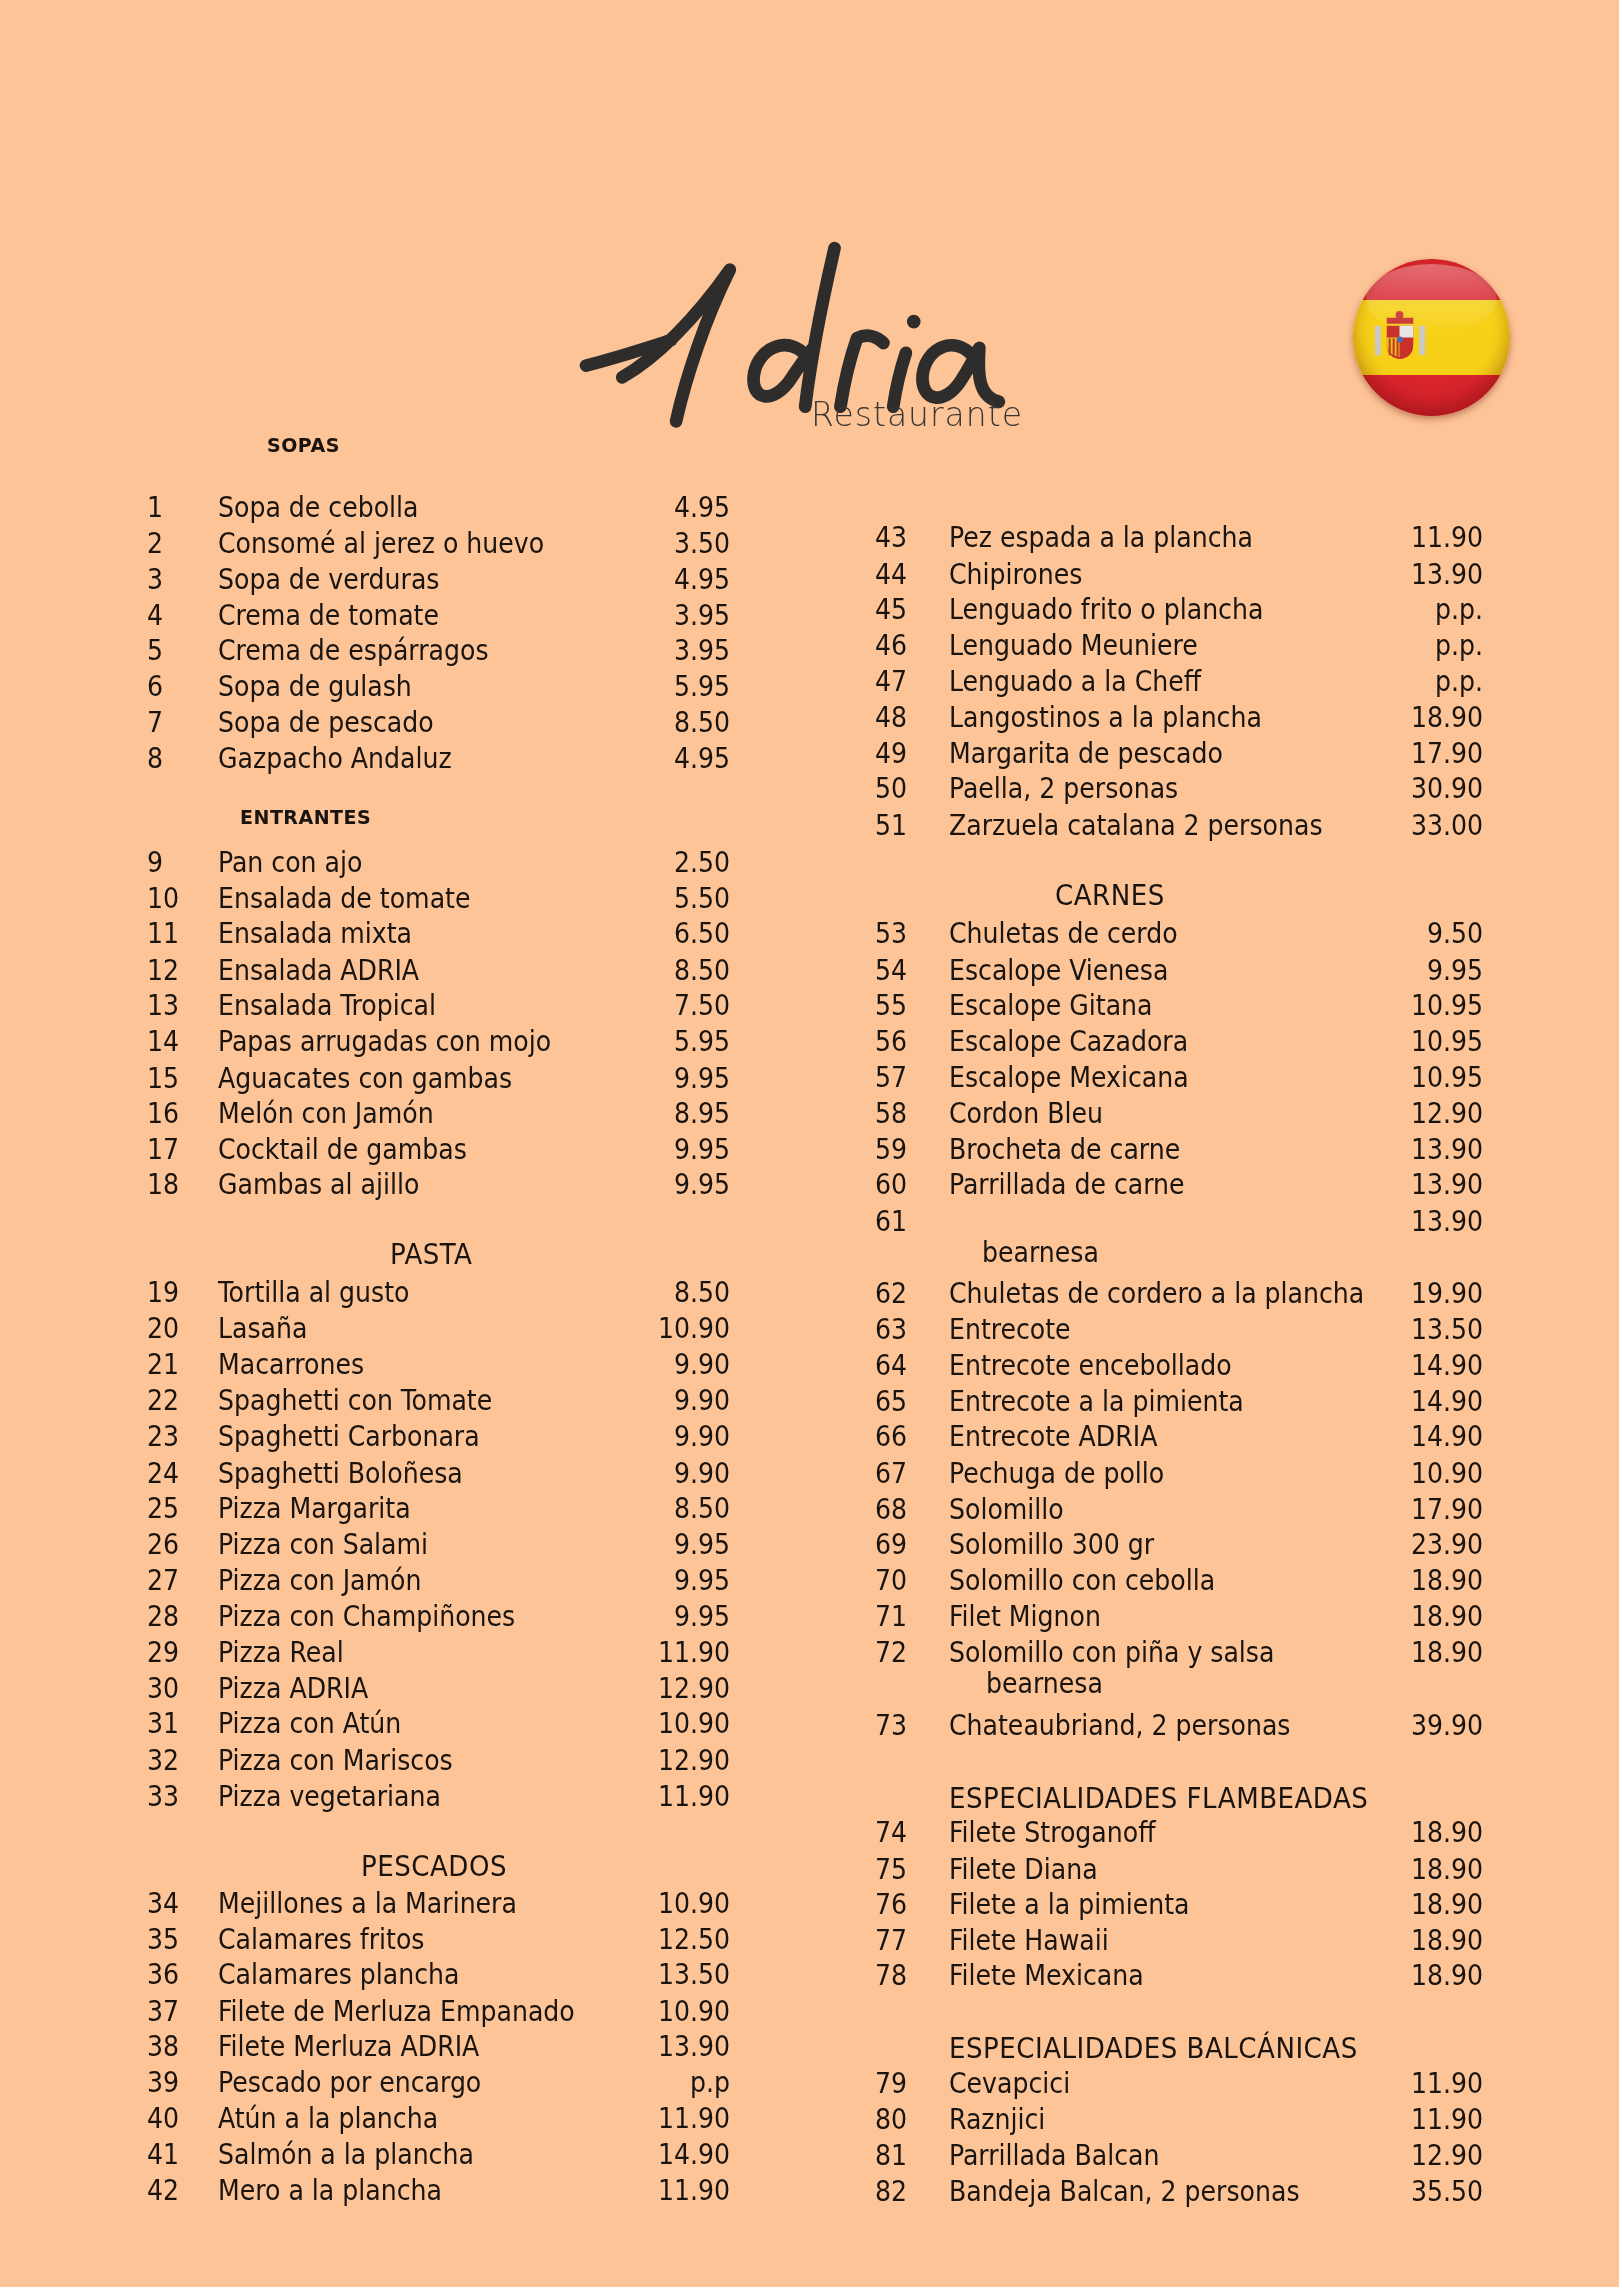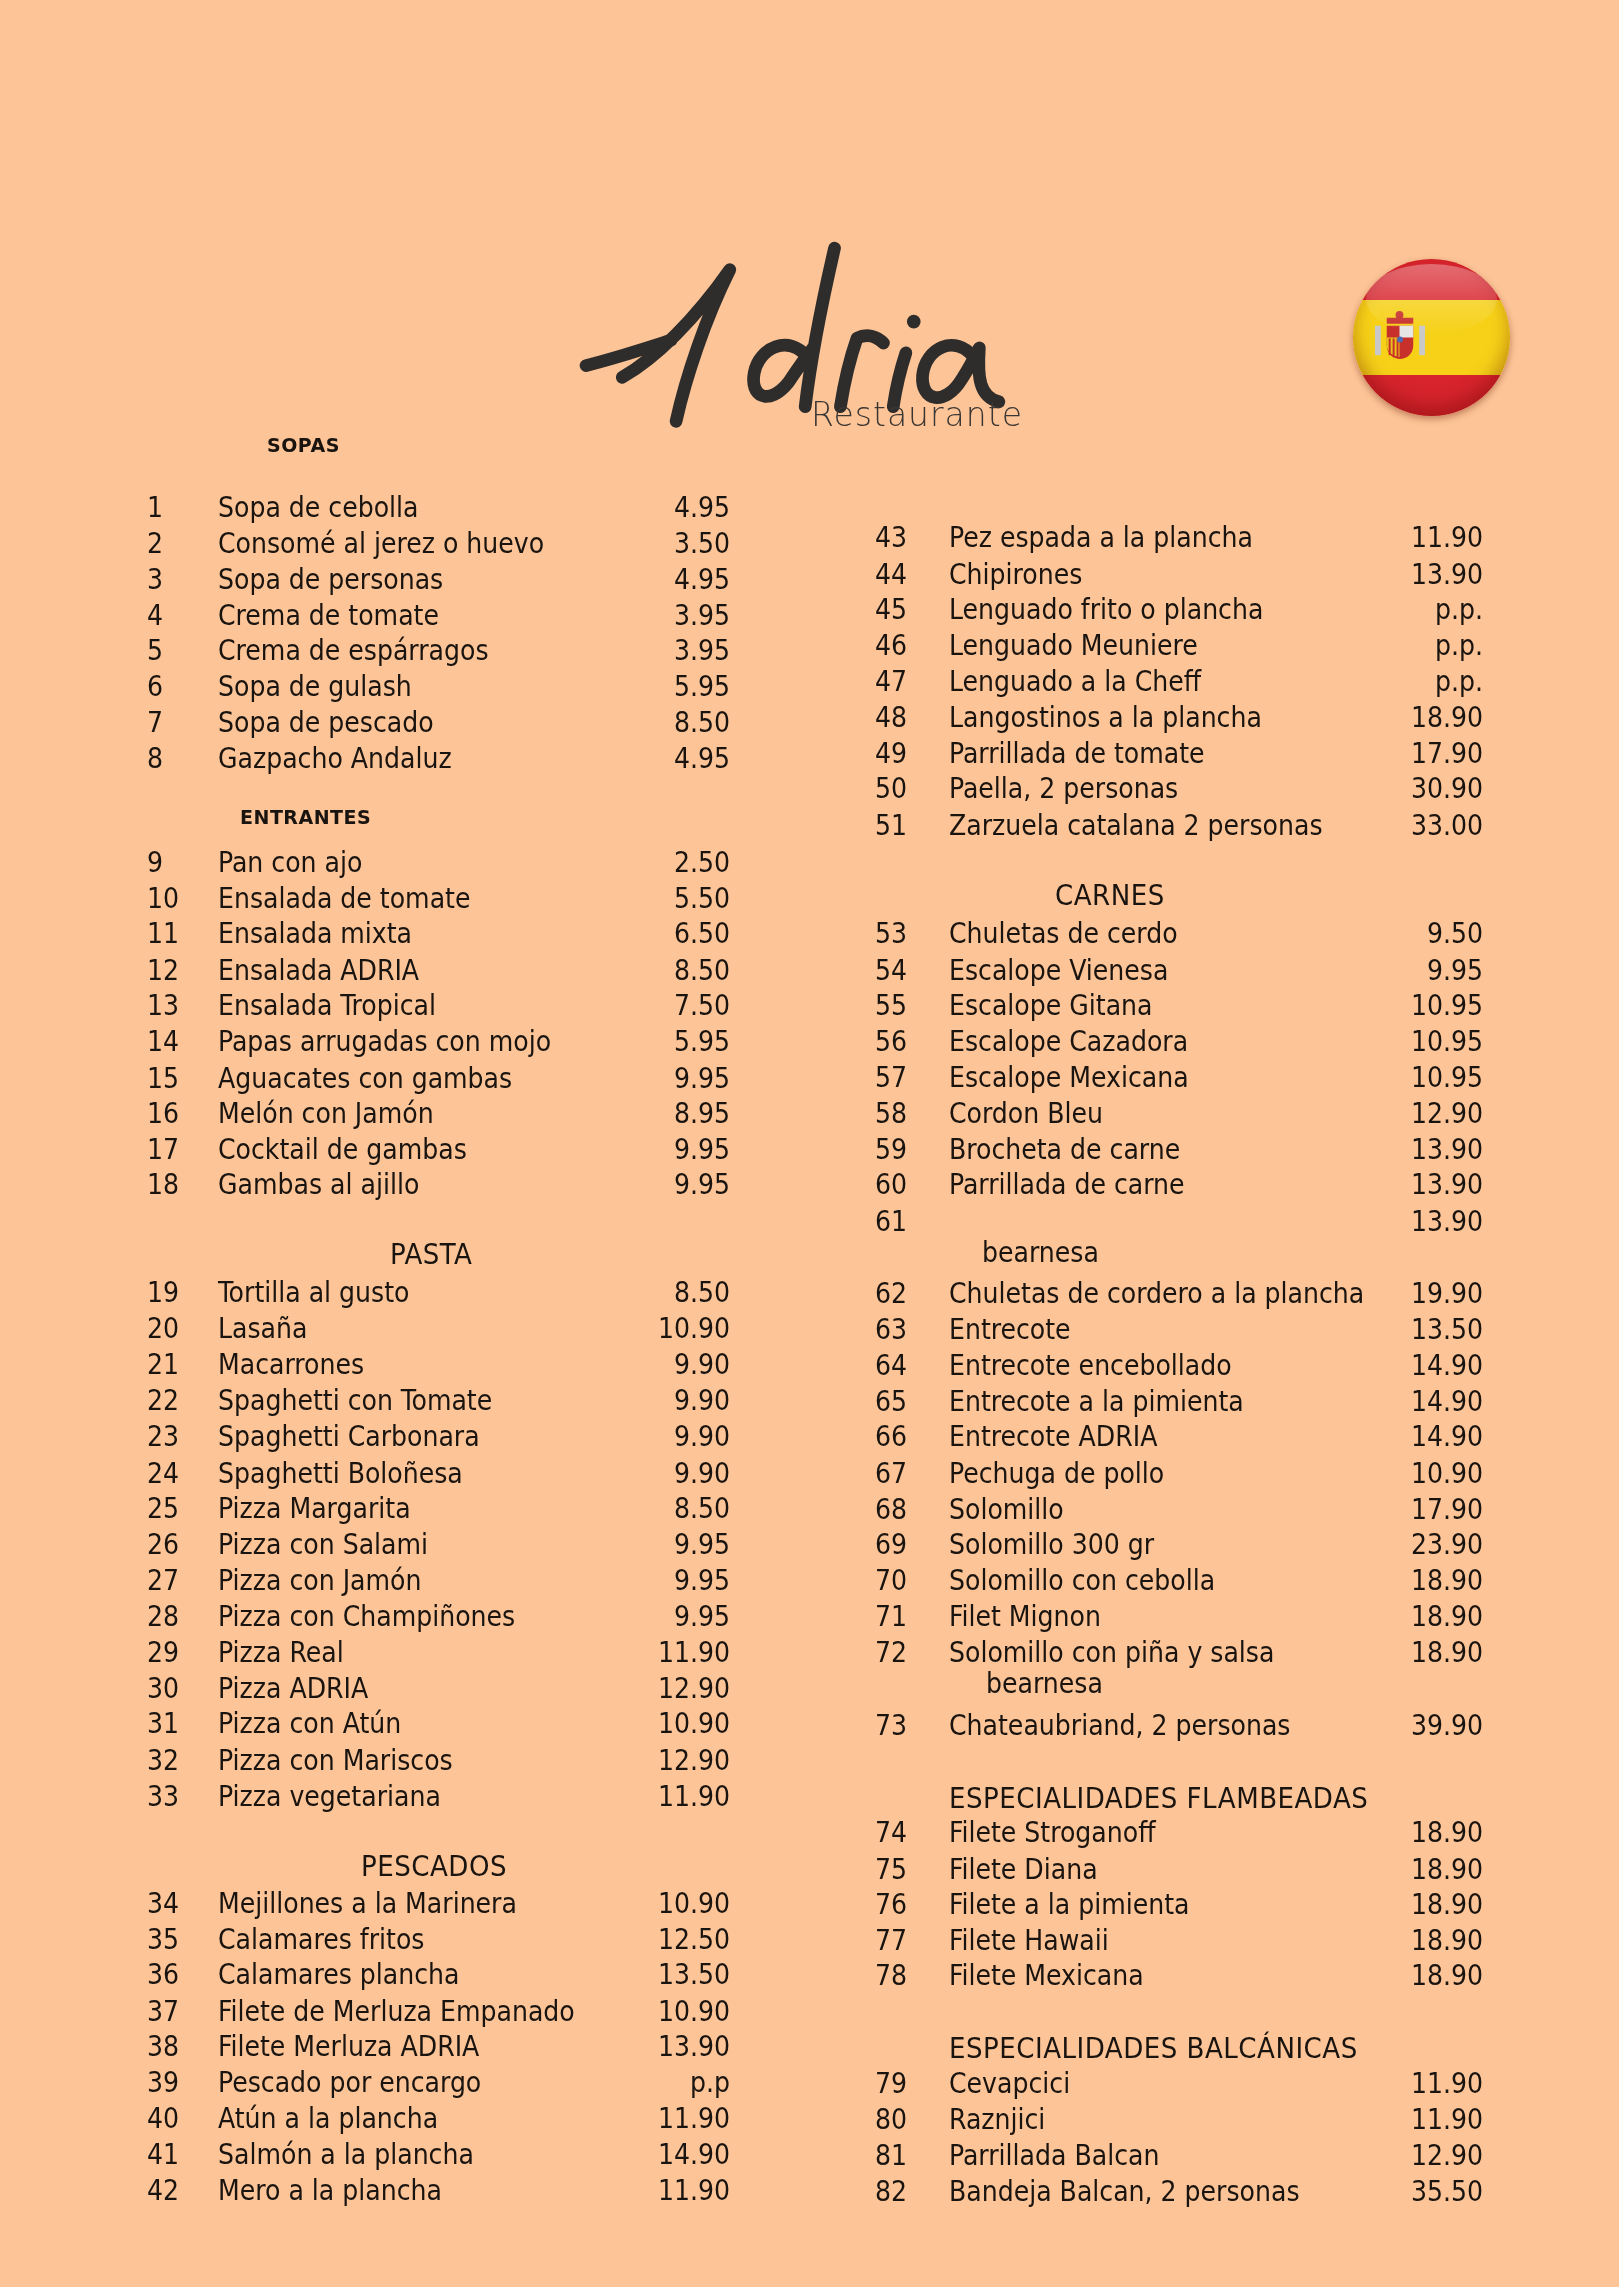--- a/index.html
+++ b/index.html
@@ -85,21 +85,21 @@
           <span class="name">Sopa de cebolla</span>
           <span class="price">4.95</span>
         </div>
         <div class="row" style="top: 526px;">
           <span class="num">2</span>
           <span class="name">Consomé al jerez o huevo</span>
           <span class="price">3.50</span>
         </div>
         <div class="row" style="top: 562px;">
           <span class="num">3</span>
-          <span class="name">Sopa de personas</span>
+          <span class="name">Sopa de verduras</span>
           <span class="price">4.95</span>
         </div>
         <div class="row" style="top: 598px;">
           <span class="num">4</span>
           <span class="name">Crema de tomate</span>
           <span class="price">3.95</span>
         </div>
         <div class="row" style="top: 633px;">
           <span class="num">5</span>
           <span class="name">Crema de espárragos</span>
@@ -332,21 +332,21 @@
           <span class="name">Lenguado a la Cheff</span>
           <span class="price">p.p.</span>
         </div>
         <div class="row" style="top: 700px;">
           <span class="num">48</span>
           <span class="name">Langostinos a la plancha</span>
           <span class="price">18.90</span>
         </div>
         <div class="row" style="top: 736px;">
           <span class="num">49</span>
-          <span class="name">Parrillada de tomate</span>
+          <span class="name">Margarita de pescado</span>
           <span class="price">17.90</span>
         </div>
         <div class="row" style="top: 771px;">
           <span class="num">50</span>
           <span class="name">Paella, 2 personas</span>
           <span class="price">30.90</span>
         </div>
         <div class="row" style="top: 808px;">
           <span class="num">51</span>
           <span class="name">Zarzuela catalana 2 personas</span>

